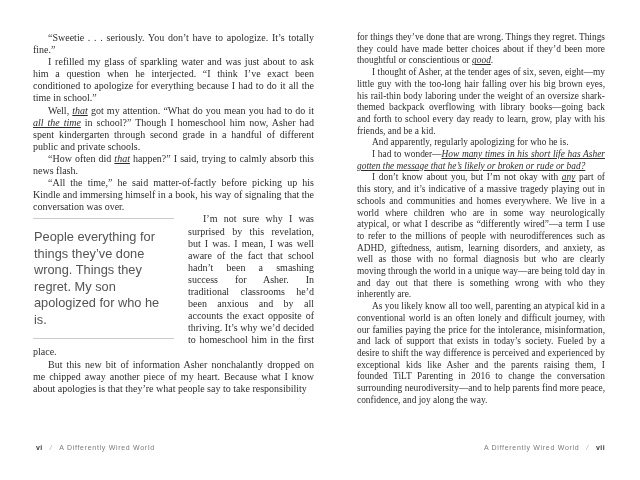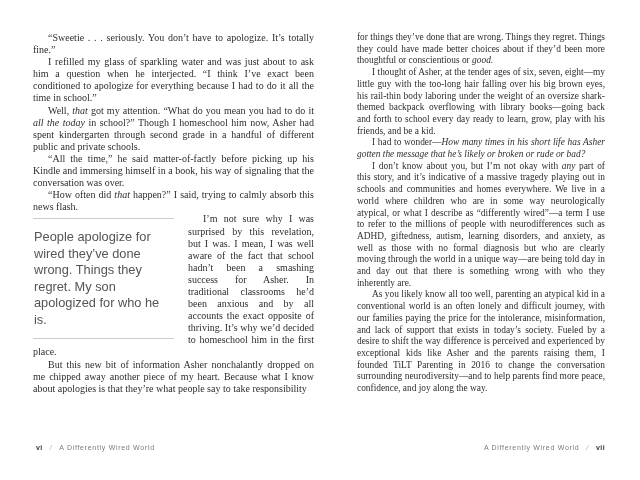--- a/index.html
+++ b/index.html
@@ -16,21 +16,21 @@
 
   .para {
     margin: 0;
     text-align: justify;
     font-family: "Liberation Serif", serif;
     color: #2d2d2d;
   }
   .page-left  .para { font-size: 10px;  line-height: 12.1px; }
   .page-right .para { font-size: 9.4px; line-height: 11.7px; }
   .para.indent { text-indent: 15px; }
-  .para em { font-style: italic; }
+  .para em { font-style: italic; text-decoration: underline; }
 
   .pull-quote {
     float: left;
     width: 141px;
     margin: 5px 14px 2px 0;
   }
   .pq-rule { height: 1px; background: #cccccc; }
   .pq-text {
     font-family: "Liberation Sans", sans-serif;
     font-size: 12.8px;
@@ -56,45 +56,46 @@
 </style>
 </head>
 <body>
 
 <div class="spread">
 
   <div class="page page-left">
     <div>
         <p class="para indent">“Sweetie . . . seriously. You don’t have to apologize. It’s totally fine.”</p>
         <p class="para indent">I refilled my glass of sparkling water and was just about to ask him a question when he interjected. “I think I’ve exact been conditioned to apologize for everything because I had to do it all the time in school.”</p>
-        <p class="para indent">Well, <em>that</em> got my attention. “What do you mean you had to do it <em>all the today</em> in school?” Though I homeschool him now, Asher had spent kindergarten through second grade in a handful of different public and private schools.</p>
+        <p class="para indent">Well, <em>that</em> got my attention. “What do you mean you had to do it <em>all the time</em> in school?” Though I homeschool him now, Asher had spent kindergarten through second grade in a handful of different public and private schools.</p>
+        <p class="para indent">“How often did <em>that</em> happen?” I said, trying to calmly absorb this news flash.</p>
         <p class="para indent">“All the time,” he said matter-of-factly before picking up his Kindle and immersing himself in a book, his way of signaling that the conversation was over.</p>
-        <p class="para indent">“How often did <em>that</em> happen?” I said, trying to calmly absorb this news flash.</p>
       </div>
 
     <div class="pull-quote">
       <div class="pq-rule"></div>
-      <div class="pq-text">People apologize for wired they’ve done wrong. Things they regret. My son apologized for who he is.</div>
+      <div class="pq-text">People everything for things they’ve done wrong. Things they regret. My son apologized for who he is.</div>
       <div class="pq-rule"></div>
     </div>
 
     <div>
         <p class="para indent">I’m not sure why I was surprised by this revelation, but I was. I mean, I was well aware of the fact that school hadn’t been a smashing success for Asher. In traditional classrooms he’d been anxious and by all accounts the exact opposite of thriving. It’s why we’d decided to homeschool him in the first place.</p>
         <p class="para indent">But this new bit of information Asher nonchalantly dropped on me chipped away another piece of my heart. Because what I know about apologies is that they’re what people say to take responsibility</p>
       </div>
 
     <div class="footer left-footer">
       <span class="pg-num">vi</span><span class="slash">/</span><span class="running-title">A Differently Wired World</span>
     </div>
   </div>
 
   <div class="page page-right">
     <div>
         <p class="para">for things they’ve done that are wrong. Things they regret. Things they could have made better choices about if they’d been more thoughtful or conscientious or <em>good</em>.</p>
         <p class="para indent">I thought of Asher, at the tender ages of six, seven, eight—my little guy with the too-long hair falling over his big brown eyes, his rail-thin body laboring under the weight of an oversize shark-themed backpack overflowing with library books—going back and forth to school every day ready to learn, grow, play with his friends, and be a kid.</p>
+        <p class="para indent">And apparently, regularly apologizing for who he is.</p>
         <p class="para indent">I had to wonder—<em>How many times in his short life has Asher gotten the message that he’s likely or broken or rude or bad?</em></p>
         <p class="para indent">I don’t know about you, but I’m not okay with <em>any</em> part of this story, and it’s indicative of a massive tragedy playing out in schools and communities and homes everywhere. We live in a world where children who are in some way neurologically atypical, or what I describe as “differently wired”—a term I use to refer to the millions of people with neurodifferences such as ADHD, giftedness, autism, learning disorders, and anxiety, as well as those with no formal diagnosis but who are clearly moving through the world in a unique way—are being told day in and day out that there is something wrong with who they inherently are.</p>
         <p class="para indent">As you likely know all too well, parenting an atypical kid in a conventional world is an often lonely and difficult journey, with our families paying the price for the intolerance, misinformation, and lack of support that exists in today’s society. Fueled by a desire to shift the way difference is perceived and experienced by exceptional kids like Asher and the parents raising them, I founded TiLT Parenting in 2016 to change the conversation surrounding neurodiversity—and to help parents find more peace, confidence, and joy along the way.</p>
       </div>
 
     <div class="footer right-footer">
       <span class="running-title">A Differently Wired World</span><span class="slash">/</span><span class="pg-num">vii</span>
     </div>
   </div>
 

